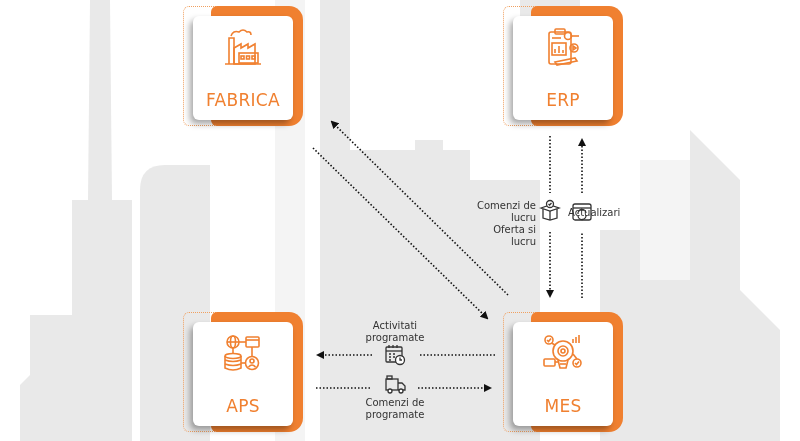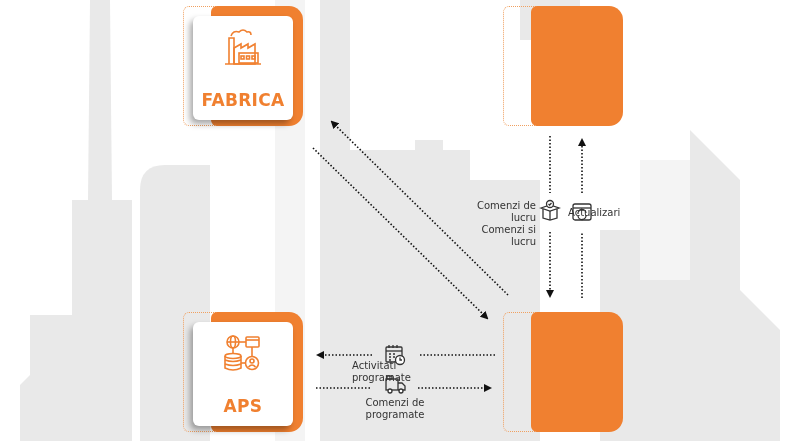--- a/index.html
+++ b/index.html
@@ -3,21 +3,21 @@
 <meta charset="utf-8">
 <style>
   html, body { margin:0; padding:0; }
   body { width:800px; height:441px; position:relative; overflow:hidden; background:#ffffff; font-family:"DejaVu Sans", sans-serif; }
   #bg { position:absolute; left:0; top:0; width:800px; height:441px; }
   .node { position:absolute; width:120px; height:120px; }
   .node .dotted { position:absolute; left:0; top:0; width:36px; height:120px; border:1px dotted #f0a060; border-right:none; border-radius:6px 0 0 6px; box-sizing:border-box; }
   .node .orange { position:absolute; left:28px; top:0; width:92px; height:120px; background:#f08030; border-radius:6px 14px 14px 6px; }
   .node .card { position:absolute; left:10px; top:10px; width:100px; height:104px; background:#fff; border-radius:6px; box-shadow:-3px 4px 6px rgba(0,0,0,0.35); display:flex; flex-direction:column; align-items:center; justify-content:center; }
   .node .card svg { width:44px; height:44px; }
-  .node .label { margin-top:20px; color:#f08030; font-weight:bold; font-size:17px; letter-spacing:0.3px; }
+  .node .label { margin-top:20px; color:#f08030; font-weight:normal; font-size:17px; letter-spacing:0.3px; }
   .lbl { position:absolute; font-size:10px; color:#333; line-height:12px; }
   .ic { position:absolute; width:22px; height:22px; }
   svg.arrows { position:absolute; left:0; top:0; width:800px; height:441px; }
 </style>
 </head>
 <body>
 
 <svg id="bg" viewBox="0 0 800 441">
   <g fill="#e9e9e9">
     <polygon points="90,0 110,0 112,200 88,200"></polygon>
@@ -74,20 +74,35 @@
         <rect x="31" y="30" width="3" height="3"></rect>
       <line x1="4" y1="38" x2="40" y2="38"></line>
     </svg>
     <div class="label">FABRICA</div>
   </div>
 </div>
 
 <div class="node" style="left:503px; top:6px;">
   <div class="dotted"></div>
   <div class="orange"></div>
+  <div class="card">
+    <svg viewBox="0 0 44 44" fill="none" stroke="#f08030" stroke-width="1.6">
+      <rect x="8" y="6" width="22" height="32" rx="2"></rect>
+      <rect x="14" y="3" width="10" height="5" rx="1"></rect>
+      <line x1="11" y1="12" x2="20" y2="12"></line>
+      <rect x="11" y="17" width="14" height="12"></rect>
+      <path d="M14,27 V23 M18,27 V20 M22,27 V24"></path>
+      <circle cx="27" cy="10" r="3.5"></circle>
+      <line x1="30.5" y1="10" x2="38" y2="10"></line>
+      <circle cx="33" cy="22" r="4"></circle>
+      <path d="M32,20 L35,22 L32,24 Z"></path>
+      <path d="M14,36 L34,32 L36,35 L16,39 Z"></path>
+    </svg>
+    <div class="label">ERP</div>
+  </div>
 </div>
 
 <div class="node" style="left:183px; top:312px;">
   <div class="dotted"></div>
   <div class="orange"></div>
   <div class="card">
     <svg viewBox="0 0 44 44" fill="none" stroke="#f08030" stroke-width="1.6">
       <circle cx="12" cy="10" r="6"></circle>
       <ellipse cx="12" cy="10" rx="2.5" ry="6"></ellipse>
       <line x1="6" y1="10" x2="18" y2="10"></line>
@@ -104,45 +119,64 @@
       <circle cx="31" cy="29" r="2"></circle>
       <path d="M27.5,35 Q31,31 34.5,35"></path>
     </svg>
     <div class="label">APS</div>
   </div>
 </div>
 
 <div class="node" style="left:503px; top:312px;">
   <div class="dotted"></div>
   <div class="orange"></div>
+  <div class="card">
+    <svg viewBox="0 0 44 44" fill="none" stroke="#f08030" stroke-width="1.6">
+      <circle cx="22" cy="19" r="10"></circle>
+      <circle cx="22" cy="19" r="5"></circle>
+      <circle cx="22" cy="19" r="2"></circle>
+      <path d="M17,28 L19,36 H25 L27,28"></path>
+      <line x1="19" y1="32" x2="25" y2="32"></line>
+      <circle cx="8" cy="8" r="4"></circle>
+      <path d="M6,8 L7.5,9.5 L10,6.5"></path>
+      <line x1="10.5" y1="11" x2="14" y2="13"></line>
+      <path d="M32,11 V7 M35,11 V5 M38,11 V3"></path>
+      <rect x="3" y="27" width="11" height="7" rx="1"></rect>
+      <line x1="14" y1="30" x2="17" y2="30"></line>
+      <circle cx="36" cy="31" r="4"></circle>
+      <path d="M34,31 L35.5,32.5 L38,29.5"></path>
+      <line x1="32" y1="22" x2="36" y2="27"></line>
+    </svg>
+    <div class="label">MES</div>
+  </div>
 </div>
 
 <div class="lbl" style="left:470px; top:200px; width:66px; text-align:right;">
   <div>Comenzi de</div>
   <div>lucru</div>
-  <div>Comenzi si</div>
+  <div>Oferta si</div>
   <div>lucru</div>
 </div>
 <svg class="ic" viewBox="0 0 22 22" style="left:539px; top:199px;" fill="none" stroke="#333" stroke-width="1.3">
   <path d="M2,9 L11,6 L20,9 L11,12 Z"></path>
   <path d="M4,10 V19 L11,21 L18,19 V10"></path>
   <line x1="11" y1="12" x2="11" y2="21"></line>
   <circle cx="11" cy="5" r="3.5" fill="#fff"></circle>
   <path d="M9.5,5 L10.6,6 L12.5,4"></path>
 </svg>
 
 <svg class="ic" viewBox="0 0 22 22" style="left:571px; top:201px;" fill="none" stroke="#333" stroke-width="1.3">
   <rect x="2" y="3" width="18" height="16" rx="2"></rect>
   <line x1="2" y1="7" x2="20" y2="7"></line>
   <path d="M7,13 A4,4 0 0 1 15,12"></path>
   <path d="M15,14 A4,4 0 0 1 7,15"></path>
 </svg>
 <div class="lbl" style="left:568px; top:207px;">Actualizari</div>
 
-<div class="lbl" style="left:352px; top:320px; width:86px; margin-top:40px;">
+<div class="lbl" style="left:352px; top:320px; width:86px; text-align:center;">
   <div>Activitati</div>
   <div>programate</div>
 </div>
 <svg class="ic" viewBox="0 0 22 22" style="left:384px; top:344px;" fill="none" stroke="#333" stroke-width="1.3">
   <rect x="2" y="3" width="16" height="15" rx="1"></rect>
   <line x1="2" y1="7" x2="18" y2="7"></line>
   <path d="M5,1 V4 M9,1 V4 M13,1 V4"></path>
   <path d="M5,10 H7 M9,10 H11 M5,13 H7 M9,13 H11 M5,16 H7"></path>
   <circle cx="16" cy="16" r="4.5" fill="#fff"></circle>
   <path d="M16,13.5 V16 H18"></path>

